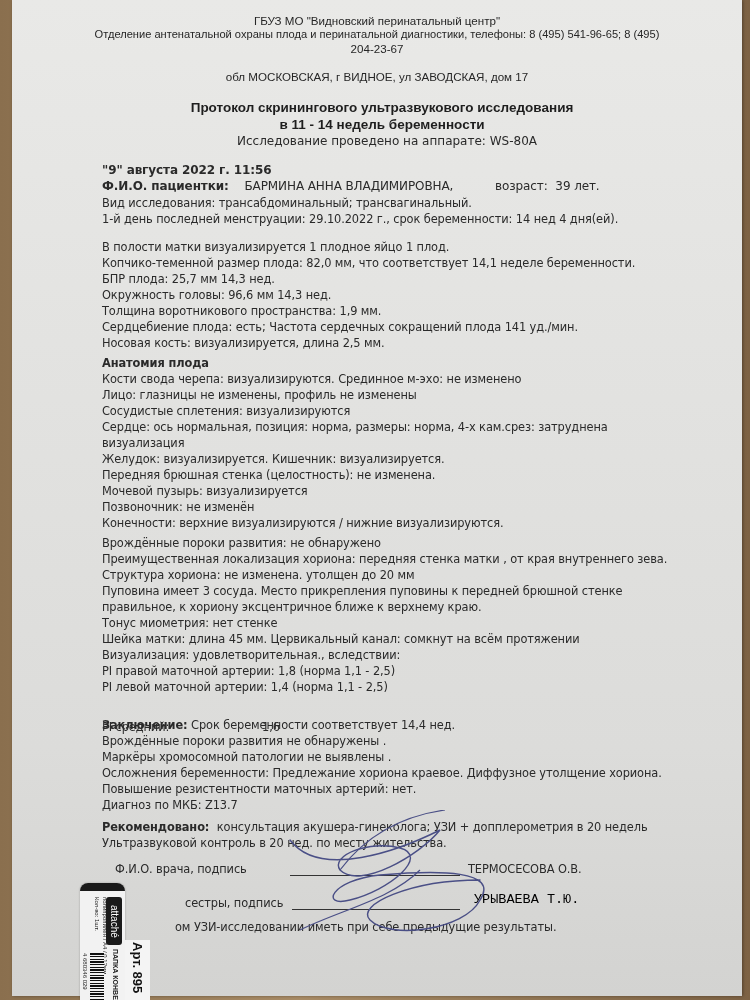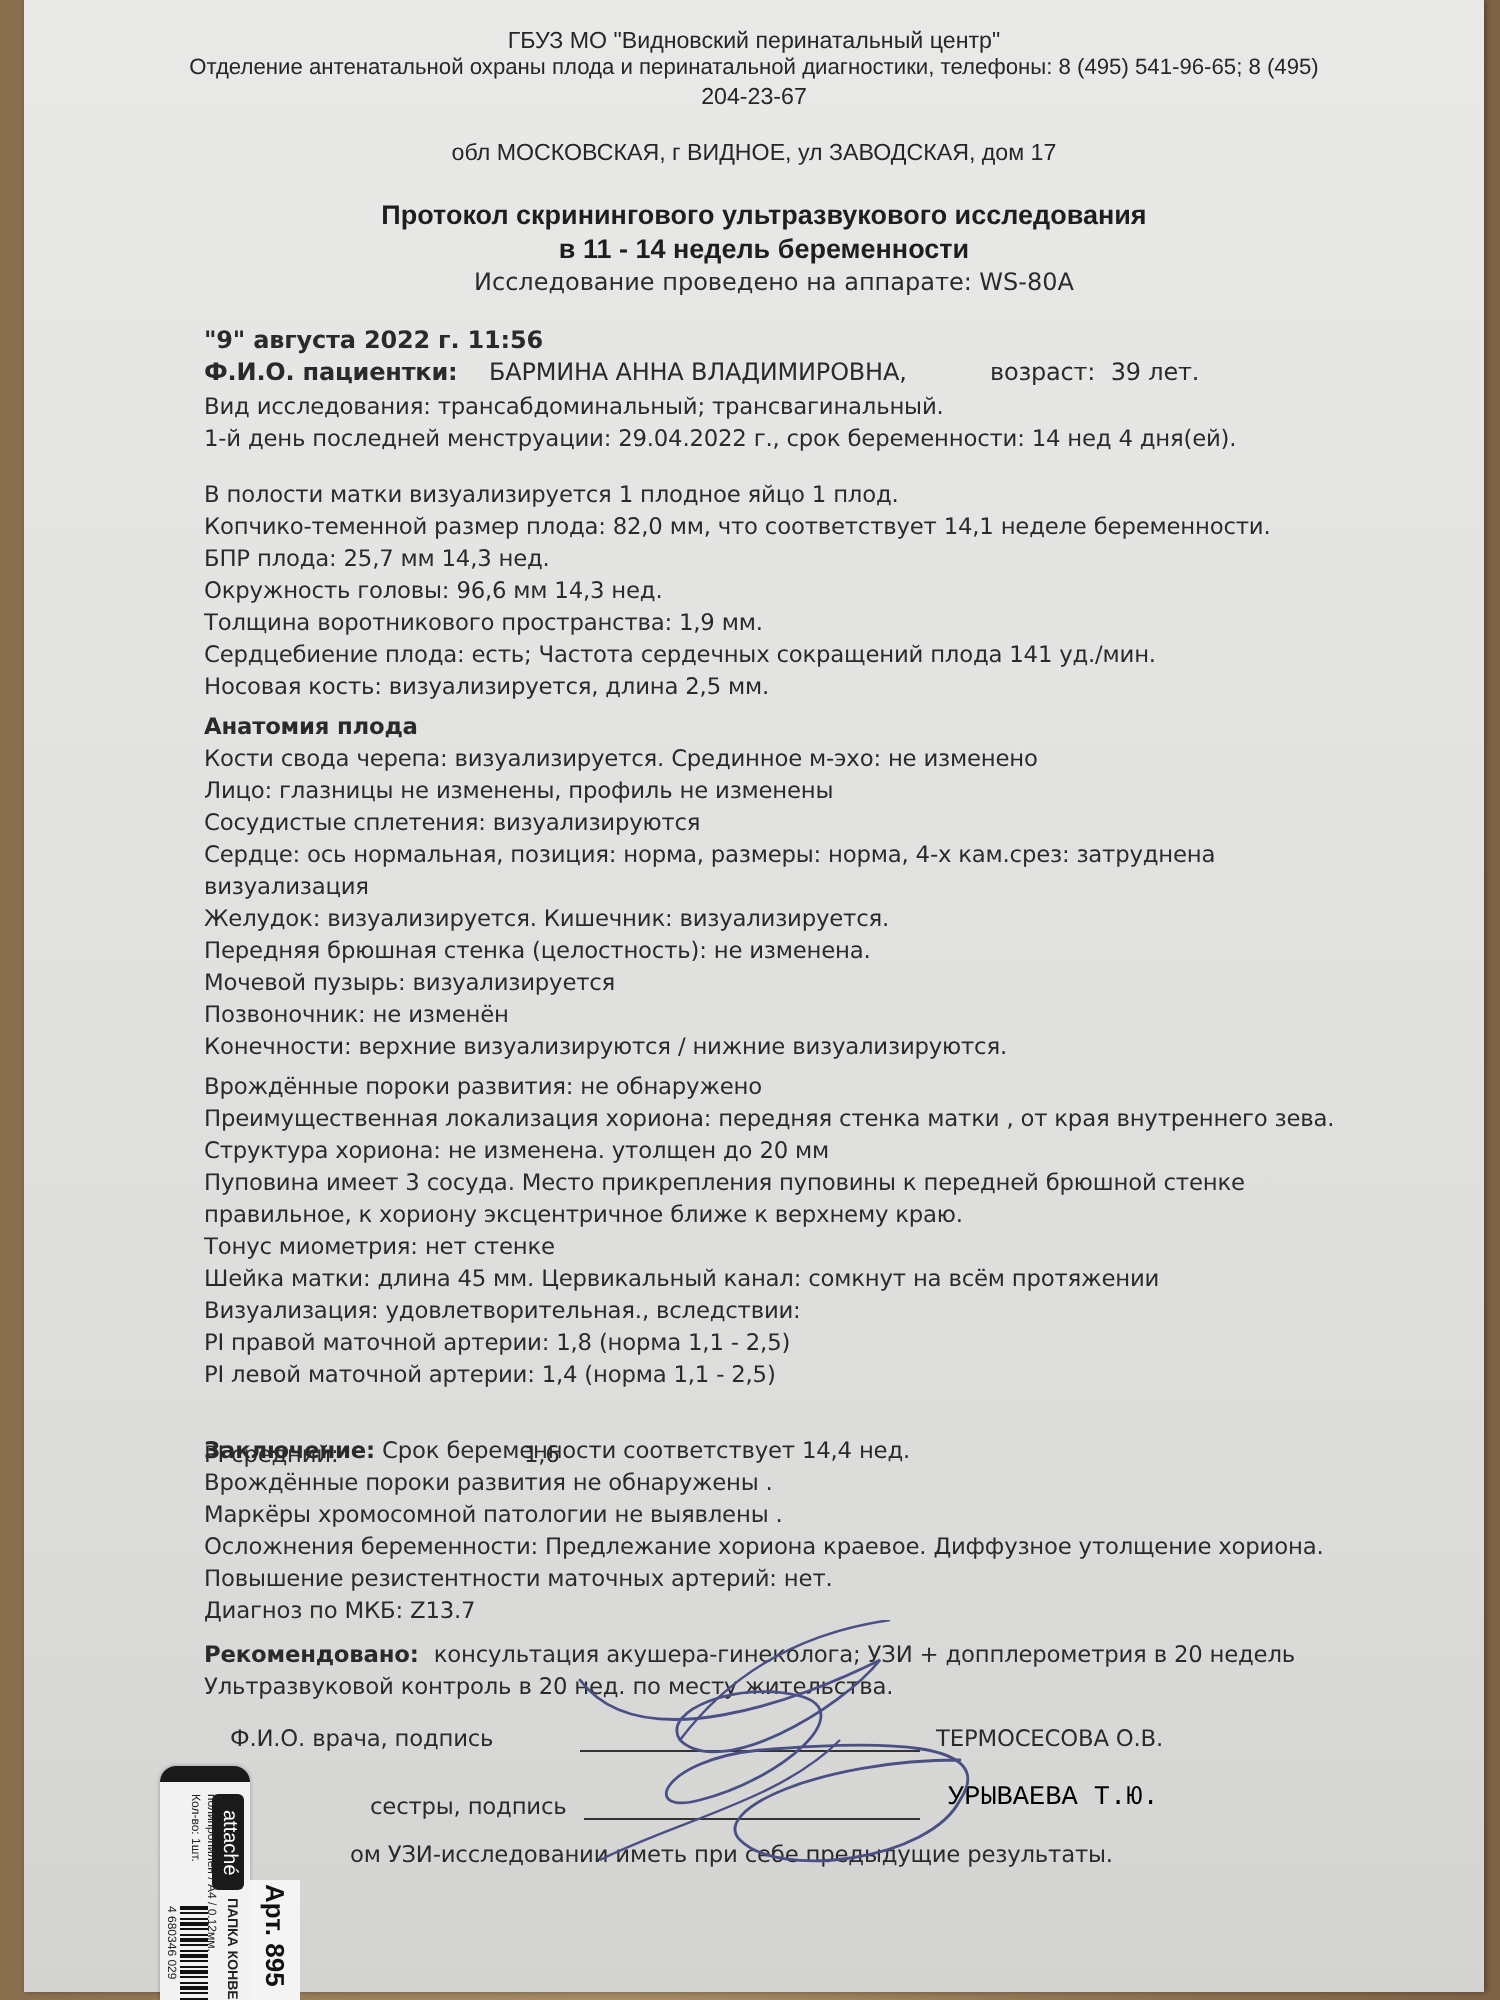--- a/index.html
+++ b/index.html
@@ -61,32 +61,32 @@
 </div>
 
 <div class="txt ln b" style="top:163px; left:102px; font-size:12px;">"9"  августа 2022 г.  11:56</div>
 <div class="txt ln" style="top:179px; left:102px; font-size:12px;">
   <span class="b">Ф.И.О. пациентки:</span>
   <span style="margin-left:12px;">БАРМИНА АННА ВЛАДИМИРОВНА,</span>
   <span style="margin-left:38px;">возраст:</span>
   <span style="margin-left:4px;">39 лет.</span>
 </div>
 <div class="txt ln" style="top:196px; left:102px;">Вид исследования:    трансабдоминальный; трансвагинальный.</div>
-<div class="txt ln" style="top:212px; left:102px;">1-й день последней менструации: 29.04.2022 г.,  срок беременности: 14 нед  4 дня(ей).</div>
+<div class="txt ln" style="top:212px; left:102px;">1-й день последней менструации: 29.10.2022 г.,  срок беременности: 14 нед  4 дня(ей).</div>
 
 <div class="txt ln" style="top:240px; left:102px;">В полости матки визуализируется 1 плодное яйцо 1 плод.</div>
 <div class="txt ln" style="top:256px; left:102px;">Копчико-теменной размер плода: 82,0 мм, что соответствует  14,1 неделе беременности.</div>
 <div class="txt ln" style="top:272px; left:102px;">БПР плода: 25,7 мм 14,3 нед.</div>
 <div class="txt ln" style="top:288px; left:102px;">Окружность головы: 96,6 мм 14,3 нед.</div>
 <div class="txt ln" style="top:304px; left:102px;">Толщина воротникового пространства:  1,9  мм.</div>
 <div class="txt ln" style="top:320px; left:102px;">Сердцебиение плода: есть; Частота сердечных сокращений плода  141  уд./мин.</div>
 <div class="txt ln" style="top:336px; left:102px;">Носовая кость: визуализируется, длина 2,5 мм.</div>
 
 <div class="txt ln b" style="top:356px; left:102px;">Анатомия плода</div>
-<div class="txt ln" style="top:372px; left:102px;">Кости свода черепа: визуализируется. Срединное м-эхо: не изменено</div>
+<div class="txt ln" style="top:372px; left:102px;">Кости свода черепа: визуализируются. Срединное м-эхо: не изменено</div>
 <div class="txt ln" style="top:388px; left:102px;">Лицо: глазницы не изменены, профиль не изменены</div>
 <div class="txt ln" style="top:404px; left:102px;">Сосудистые сплетения: визуализируются</div>
 <div class="txt ln" style="top:420px; left:102px;">Сердце: ось нормальная, позиция: норма, размеры: норма,  4-х кам.срез: затруднена</div>
 <div class="txt ln" style="top:436px; left:102px;">визуализация</div>
 <div class="txt ln" style="top:452px; left:102px;">Желудок: визуализируется. Кишечник: визуализируется.</div>
 <div class="txt ln" style="top:468px; left:102px;">Передняя брюшная стенка (целостность): не изменена.</div>
 <div class="txt ln" style="top:484px; left:102px;">Мочевой пузырь: визуализируется</div>
 <div class="txt ln" style="top:500px; left:102px;">Позвоночник:   не изменён</div>
 <div class="txt ln" style="top:516px; left:102px;">Конечности: верхние визуализируются / нижние визуализируются.</div>
 

